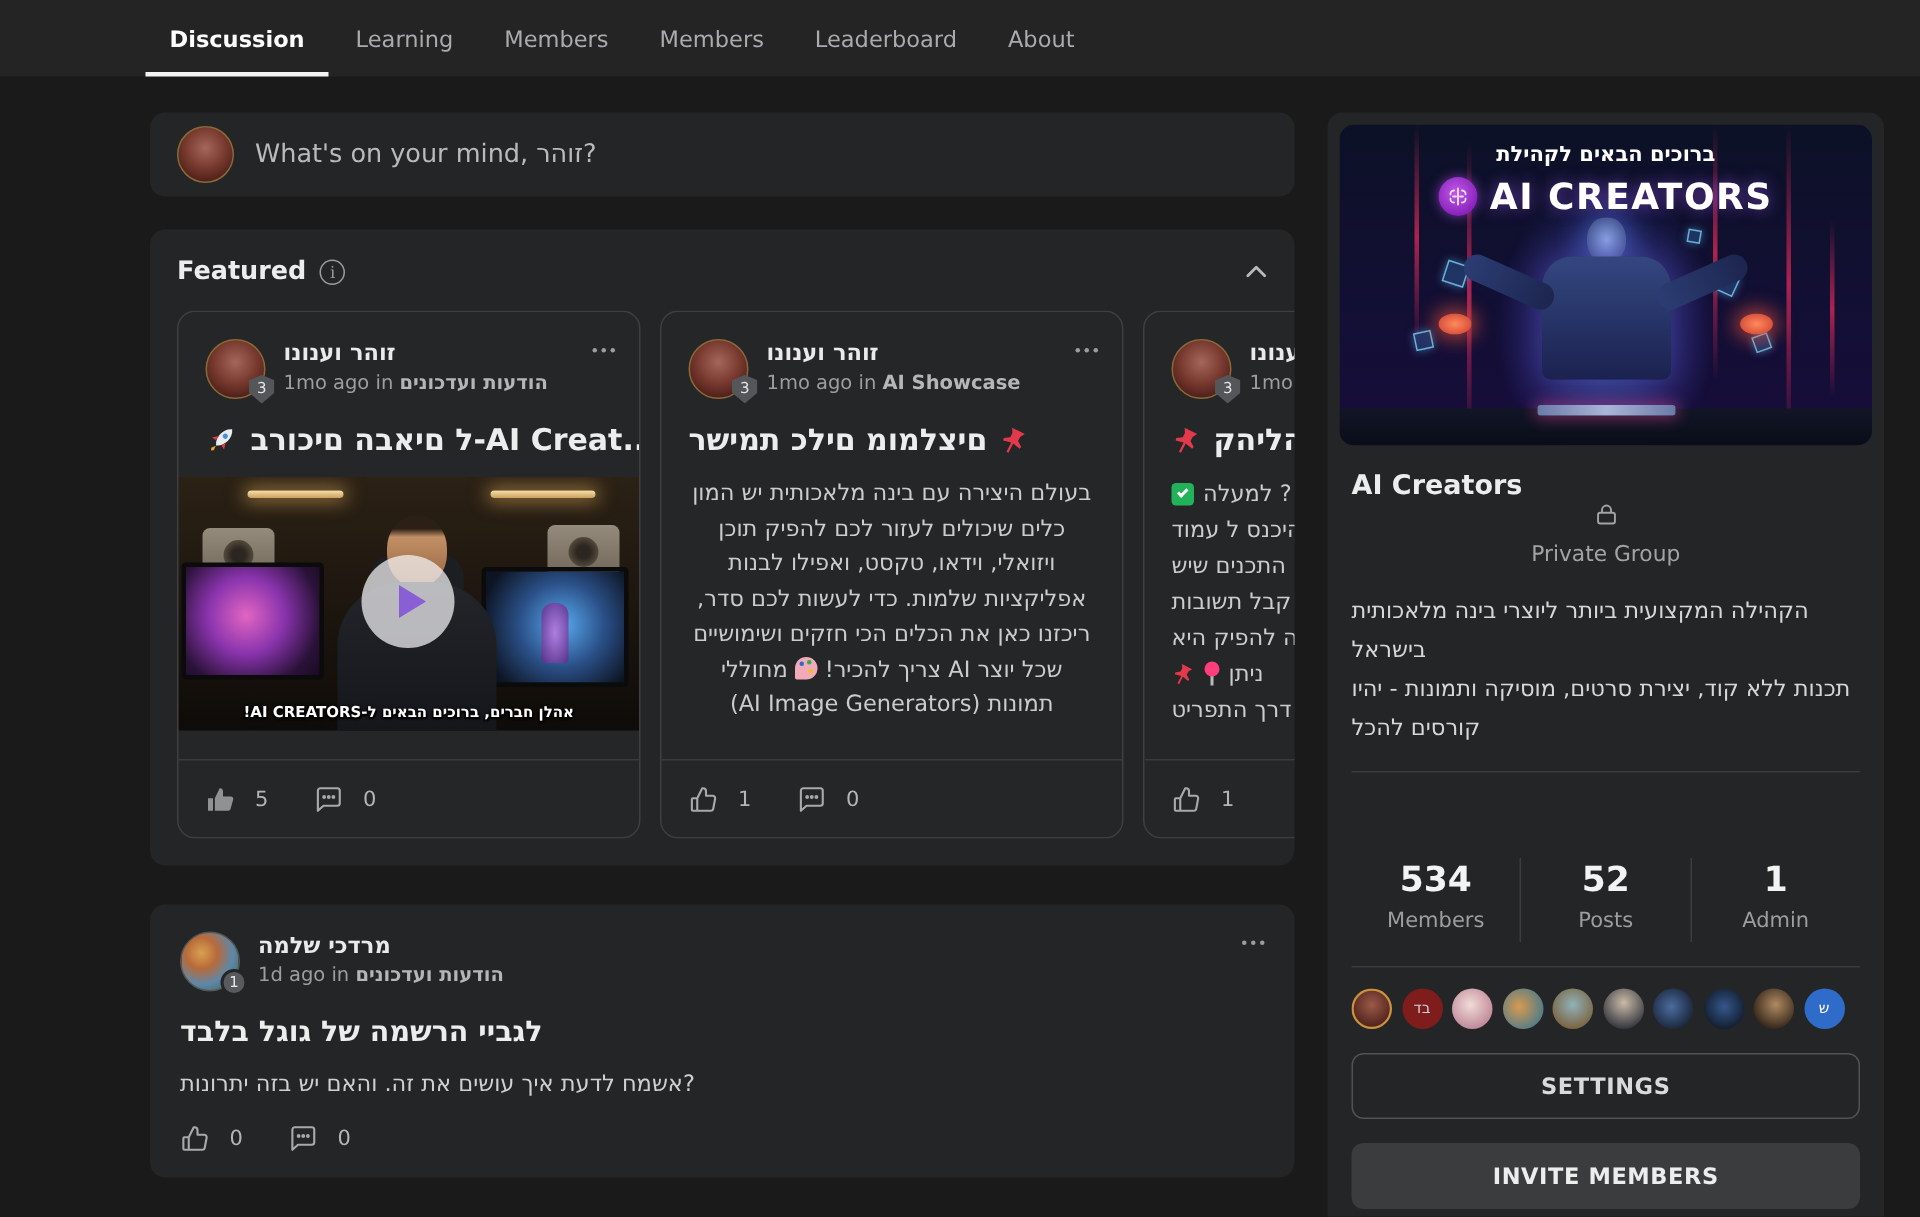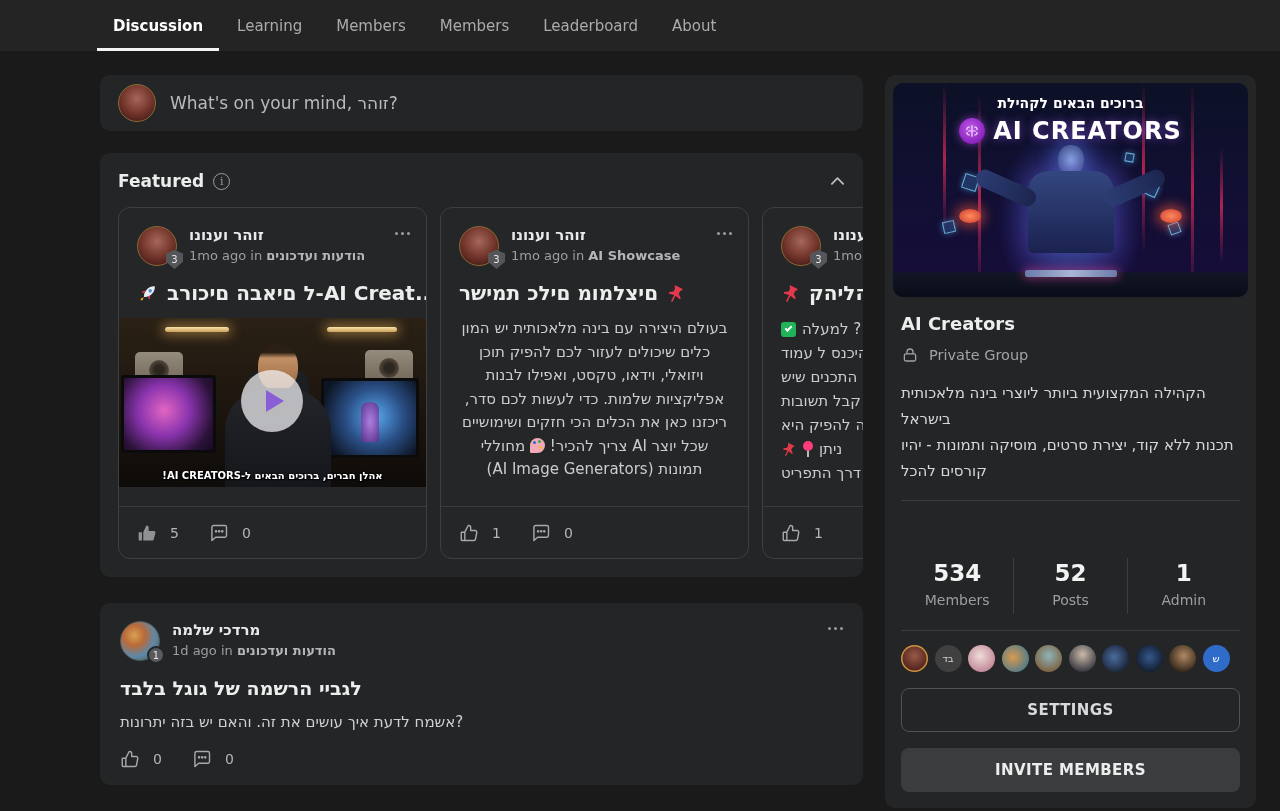--- a/index.html
+++ b/index.html
@@ -90,21 +90,21 @@
   .hand { position:absolute; top:126px; width:22px; height:14px; border-radius:50%; background:radial-gradient(#ff8a5a,#c93a30); box-shadow:0 0 12px 4px rgba(255,90,60,.55); }
   .hand-l { left:66px; } .hand-r { right:66px; }
   .desk { position:absolute; bottom:0; left:0; right:0; height:38px; background:linear-gradient(#151a2e,#0a0d18); clip-path:polygon(0 35%, 100% 35%, 100% 100%, 0 100%); }
   .keyboard { position:absolute; bottom:20px; left:50%; transform:translateX(-50%); width:92px; height:7px; border-radius:2px; background:linear-gradient(90deg,#6a7aa8,#aab6d8,#6a7aa8); box-shadow:0 0 10px 2px rgba(230,70,160,.45); }
   .banner-welcome { position:absolute; top:12px; left:0; right:0; text-align:center; direction:rtl; font-size:14px; font-weight:bold; color:#fff; }
   .banner-brand-row { position:absolute; top:34px; left:0; right:0; display:flex; align-items:center; justify-content:center; gap:8px; }
   .brain-icon { width:26px; height:26px; border-radius:50%; background:radial-gradient(circle at 45% 40%, #c05ae8, #8a23bc 70%); display:flex; align-items:center; justify-content:center; box-shadow:0 0 8px rgba(190,80,240,.6); }
   .banner-brand { font-size:24px; font-weight:bold; letter-spacing:1px; color:#ffffff; text-shadow:0 0 10px rgba(170,90,255,.55); }
   .group-info { padding:0 16px; }
   .group-name { font-size:18px; font-weight:bold; margin-top:16px; }
-  .privacy { display:flex; align-items:center; gap:10px; margin-top:12px; color:#a2a3a5; font-size:14.5px; }
+  .privacy { display:flex; align-items:center; gap:10px; color:#a2a3a5; font-size:14.5px;flex-direction:column; }
   .desc { margin-top:16px; font-size:15px; line-height:26px; color:#d6d7d8; }
   .divider { height:1px; background:#3a3b3c; margin:16px 16px 0 16px; }
   .stats { display:flex; padding:0 16px; margin-top:14px; }
   .stat { flex:1; text-align:center; padding:2px 0 6px 0;margin-top:43px; }
   .stat + .stat { border-left:1px solid #3c3d3f; }
   .stat-value { font-size:23px; font-weight:bold; color:#f2f3f3; }
   .stat-label { font-size:14px; color:#9d9ea0; margin-top:6px; }
   .members-row { display:flex; gap:6.5px; padding:0 16px; margin-top:14px; }
   .mavatar { width:27px; height:27px; border-radius:50%; flex:0 0 auto; display:flex; align-items:center; justify-content:center; font-size:10px; color:#cfd0d2; cursor:pointer; }
   .btn { display:flex; align-items:center; justify-content:center; height:44px; border-radius:8px; margin:16px 16px 0 16px; font-size:15px; font-weight:bold; letter-spacing:.4px; cursor:pointer; }
@@ -448,21 +448,21 @@
       <div class="stat">
         <div class="stat-value">1</div>
         <div class="stat-label">Admin</div>
       </div>
     </div>
 
     <div class="divider"></div>
 
     <div class="members-row">
       <div class="mavatar" style="background:radial-gradient(circle at 50% 40%, #9a5a48, #471a16 80%); box-shadow:0 0 0 1.5px #c8933f inset;"></div>
-      <div class="mavatar" style="background:#404040;">בד</div>
+      <div class="mavatar" style="background:#7f1d1d;">בד</div>
       <div class="mavatar" style="background:radial-gradient(circle at 45% 40%, #f0dcd8, #c08898 75%);"></div>
       <div class="mavatar" style="background:radial-gradient(circle at 40% 45%, #d89a50, #4a7a8a 80%);"></div>
       <div class="mavatar" style="background:radial-gradient(circle at 50% 40%, #8fb3b8, #7a5a34 85%);"></div>
       <div class="mavatar" style="background:radial-gradient(circle at 50% 35%, #cabba9, #33343c 80%);"></div>
       <div class="mavatar" style="background:radial-gradient(circle at 45% 45%, #4a6c9e, #141c2c 85%);"></div>
       <div class="mavatar" style="background:radial-gradient(circle at 50% 45%, #35578c, #0e1622 85%);"></div>
       <div class="mavatar" style="background:radial-gradient(circle at 55% 40%, #b08a62, #221810 85%);"></div>
       <div class="mavatar" style="background:#2f6bc9; color:#fff;">ש</div>
     </div>
 

